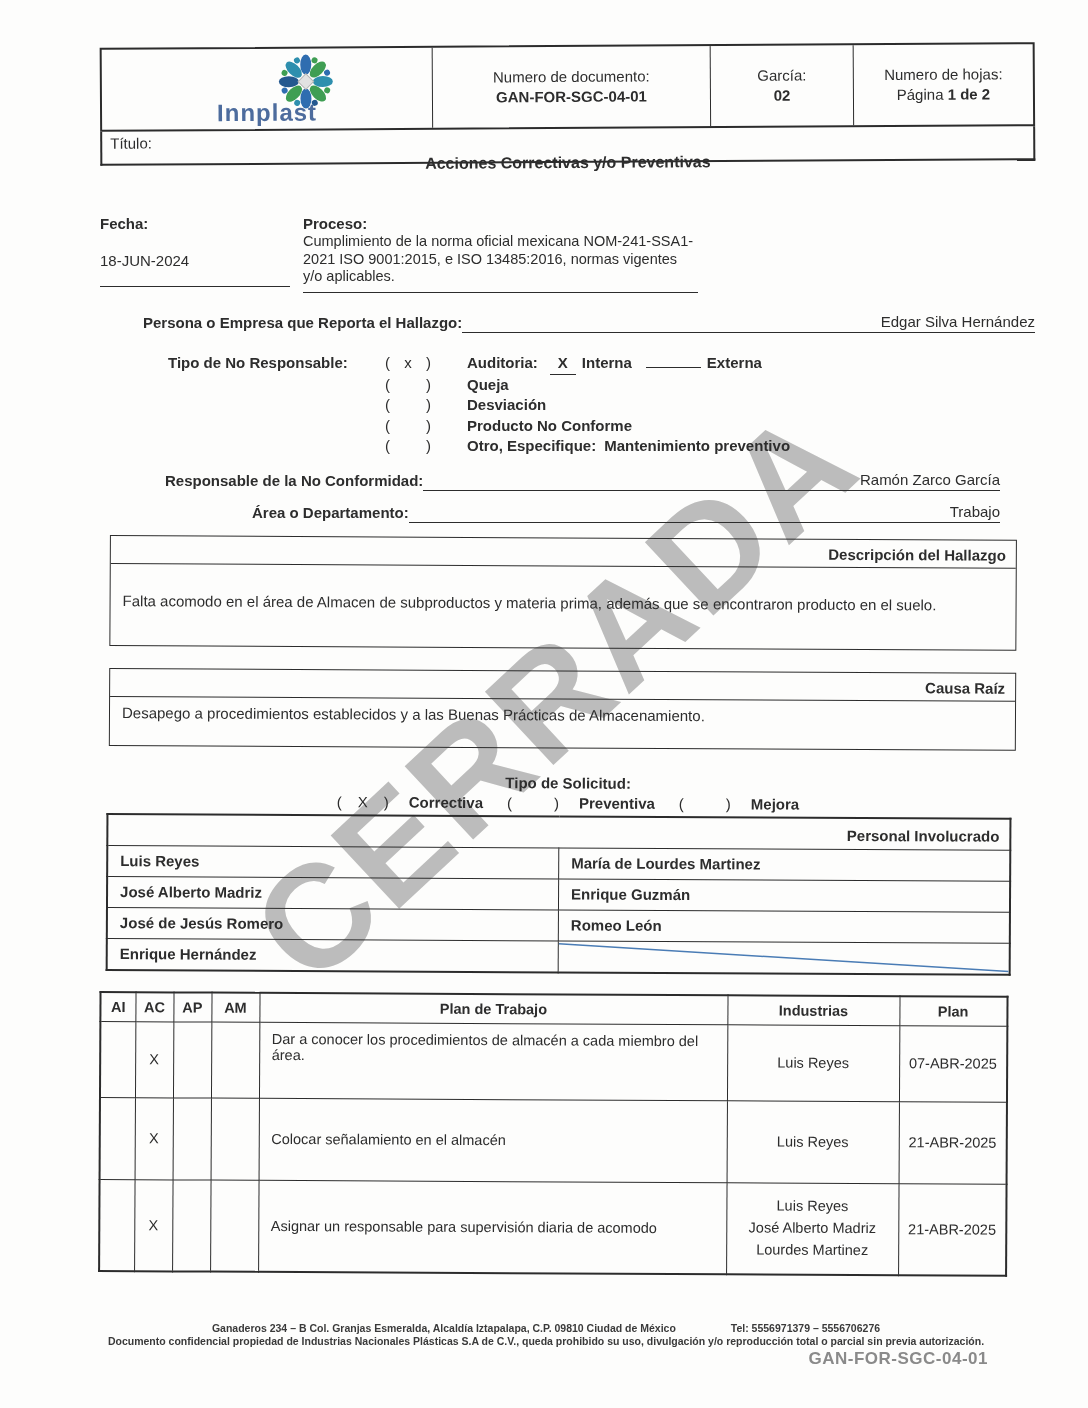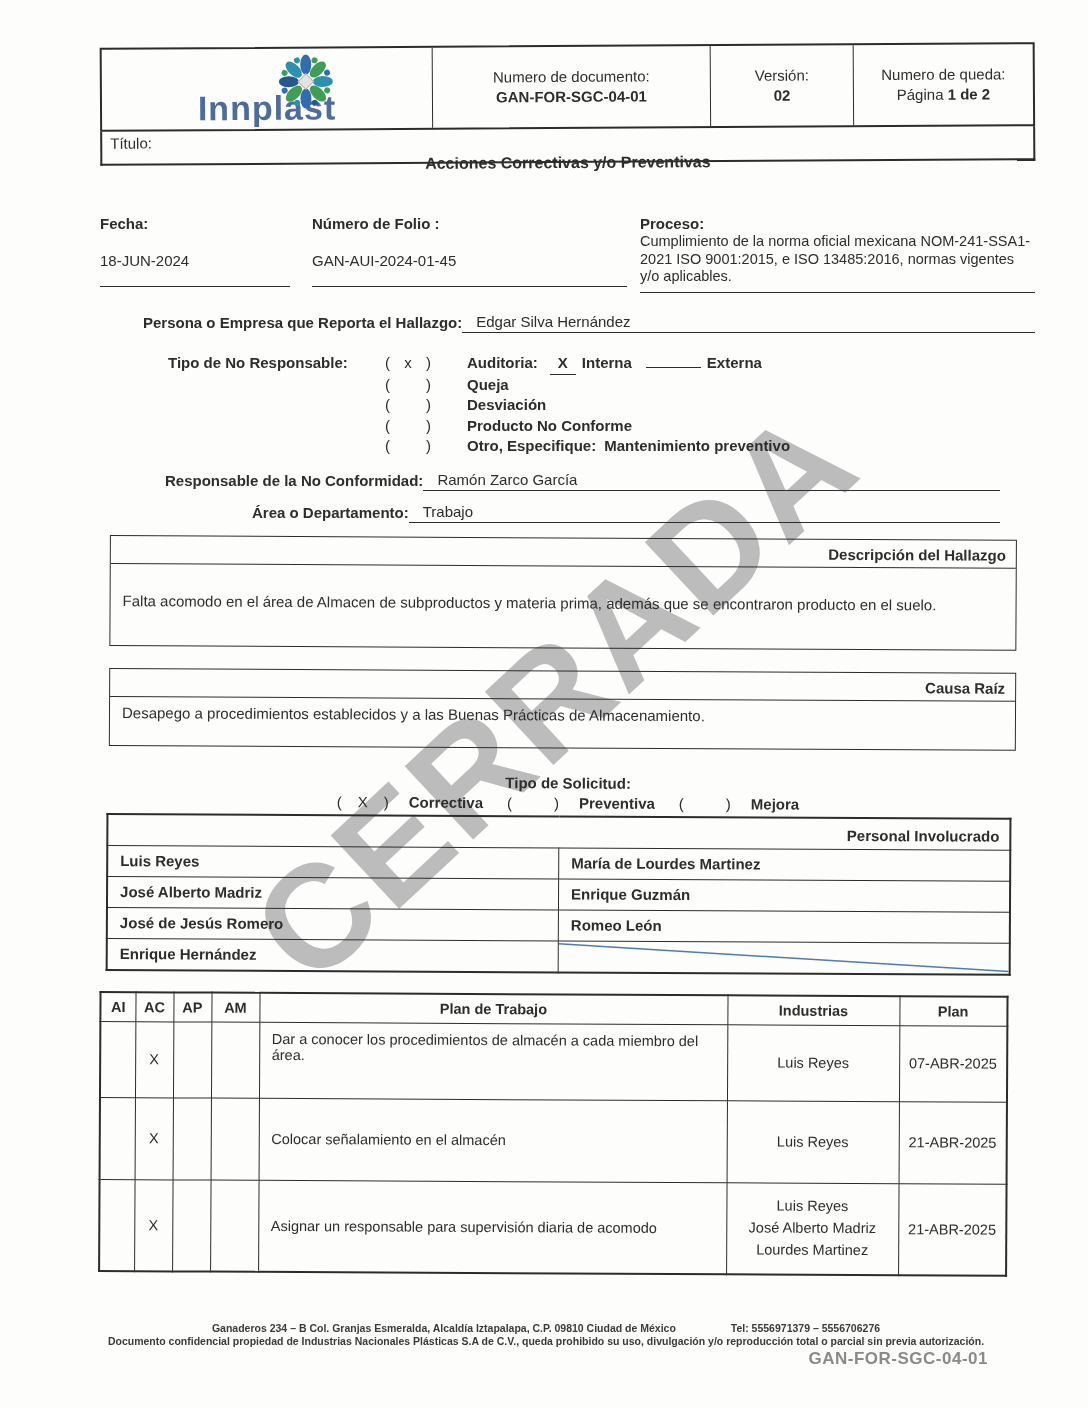--- a/index.html
+++ b/index.html
@@ -32,42 +32,42 @@
     display: flex; flex-direction: column; align-items: center; justify-content: center;
     text-align: center; font-size: 15px; line-height: 1.35;
   }
   .cell-logo { width: 330px; border-left: none; position: relative; justify-content: flex-end; padding-bottom: 4px; }
   .cell-doc { width: 278px; }
   .cell-ver { width: 143px; }
   .cell-pages { flex: 1; }
   .hdr-value { font-weight: 700; }
   .logo-icon { position: absolute; left: 176px; top: 5px; }
   .logo-text {
-    font-size: 34px; font-weight: 700; letter-spacing: 1px;
+    font-size: 24px; font-weight: 700; letter-spacing: 1px;
     color: var(--logo_text, #4d6c9d); line-height: 1;
   }
   .title-box { border: 2px solid #2c2c2c; border-top: none; position: relative; height: 34px; }
   .title-label { position: absolute; left: 8px; top: 3px; font-size: 15px; }
   .main-title {
     position: absolute; left: 0; right: 0; bottom: -11px;
     text-align: center; font-weight: 700; font-size: 16px;
   }
 
   
   .meta { display: flex; margin-top: 52px; font-size: 15px; }
   .meta-col { border-bottom: 1.5px solid #2c2c2c; display: flex; flex-direction: column; }
   .meta-fecha  { width: 190px; height: 72px; }
   .meta-folio  { width: 315px; height: 72px; margin-left: 22px; }
   .meta-proceso{ width: 395px; height: 78px; margin-left: 13px; }
   .meta-label { font-weight: 700; }
   .meta-value { margin-top: 20px; }
   .proceso-text { font-size: 14.5px; line-height: 1.22; margin-top: 1px; }
 
   
-  .line-field { display: flex; align-items: flex-end; font-size: 15px; }
+  .line-field { display: flex; align-items: flex-end; font-size: 15px; text-align: right; }
   .lf-label { font-weight: 700; white-space: nowrap; padding-bottom: 2px; }
   .lf-value { flex: 1; border-bottom: 1.5px solid #2c2c2c; padding: 0 0 2px 14px; }
   .row-reporter { margin-top: 20px; margin-left: 43px; }
   .row-responsable { margin-top: 8px; margin-left: 65px; margin-right: 35px; }
   .row-area { margin-top: 12px; margin-left: 152px; margin-right: 35px; }
 
   
   .nc { margin-top: 20px; position: relative; font-size: 15px; min-height: 110px; }
   .nc-label { position: absolute; left: 68px; top: 1px; font-weight: 700; }
   .nc-rows { margin-left: 285px; }
@@ -165,42 +165,38 @@
             <circle cx="28" cy="5" r="3" style="fill:var(--logo_teal)" transform="rotate(337.5 28 28)"></circle>
             <rect x="22.5" y="22.5" width="11" height="11" transform="rotate(45 28 28)" fill="#e2e2e2" stroke="#b5b5b5" stroke-width="1"></rect>
           </svg>
           <div class="logo-text">Innplast</div>
         </div>
         <div class="hdr-cell cell-doc">
           <div>Numero de documento:</div>
           <div class="hdr-value">GAN-FOR-SGC-04-01</div>
         </div>
         <div class="hdr-cell cell-ver">
-          <div>Versión:</div>
+          <div>García:</div>
           <div class="hdr-value">02</div>
         </div>
         <div class="hdr-cell cell-pages">
-          <div>Numero de queda:</div>
+          <div>Numero de hojas:</div>
           <div><span>Página</span> <span class="hdr-value">1 de 2</span></div>
         </div>
       </div>
       <div class="title-box">
         <span class="title-label">Título:</span>
         <div class="main-title">Acciones Correctivas y/o Preventivas</div>
       </div>
     </div>
 
     <div class="meta">
       <div class="meta-col meta-fecha">
         <span class="meta-label">Fecha:</span>
         <span class="meta-value">18-JUN-2024</span>
-      </div>
-      <div class="meta-col meta-folio">
-        <span class="meta-label">Número de Folio :</span>
-        <span class="meta-value">GAN-AUI-2024-01-45</span>
       </div>
       <div class="meta-col meta-proceso">
         <span class="meta-label">Proceso:</span>
         <span class="proceso-text">Cumplimiento de la norma oficial mexicana NOM-241-SSA1-2021 ISO 9001:2015, e ISO 13485:2016, normas vigentes y/o aplicables.</span>
       </div>
     </div>
 
     <div class="line-field row-reporter">
       <span class="lf-label">Persona o Empresa que Reporta el Hallazgo:</span>
       <span class="lf-value">Edgar Silva Hernández</span>

